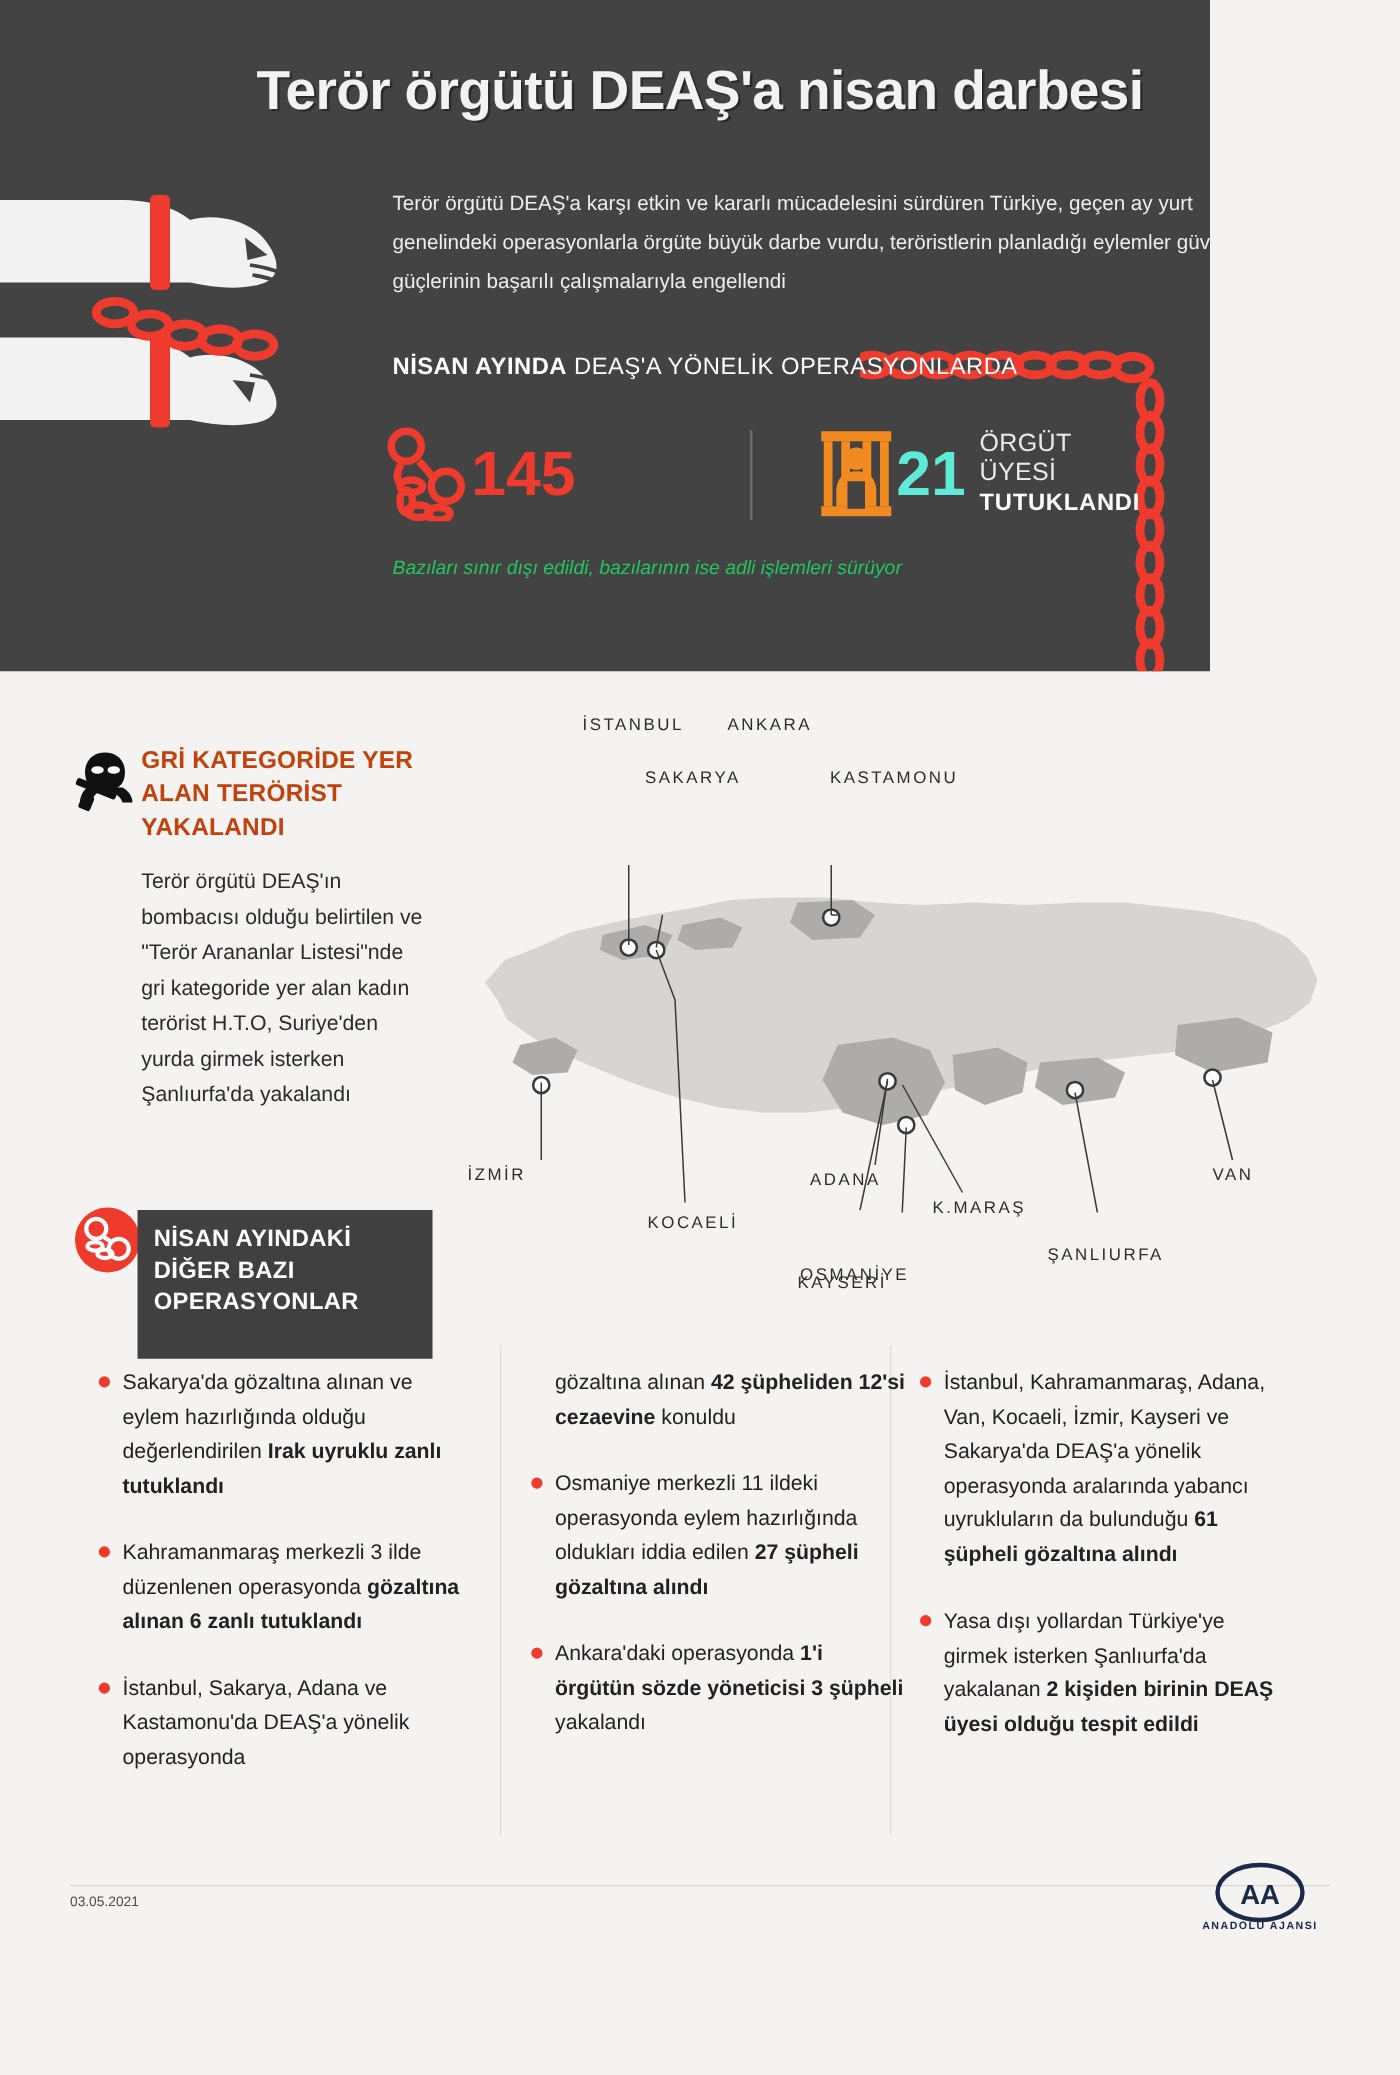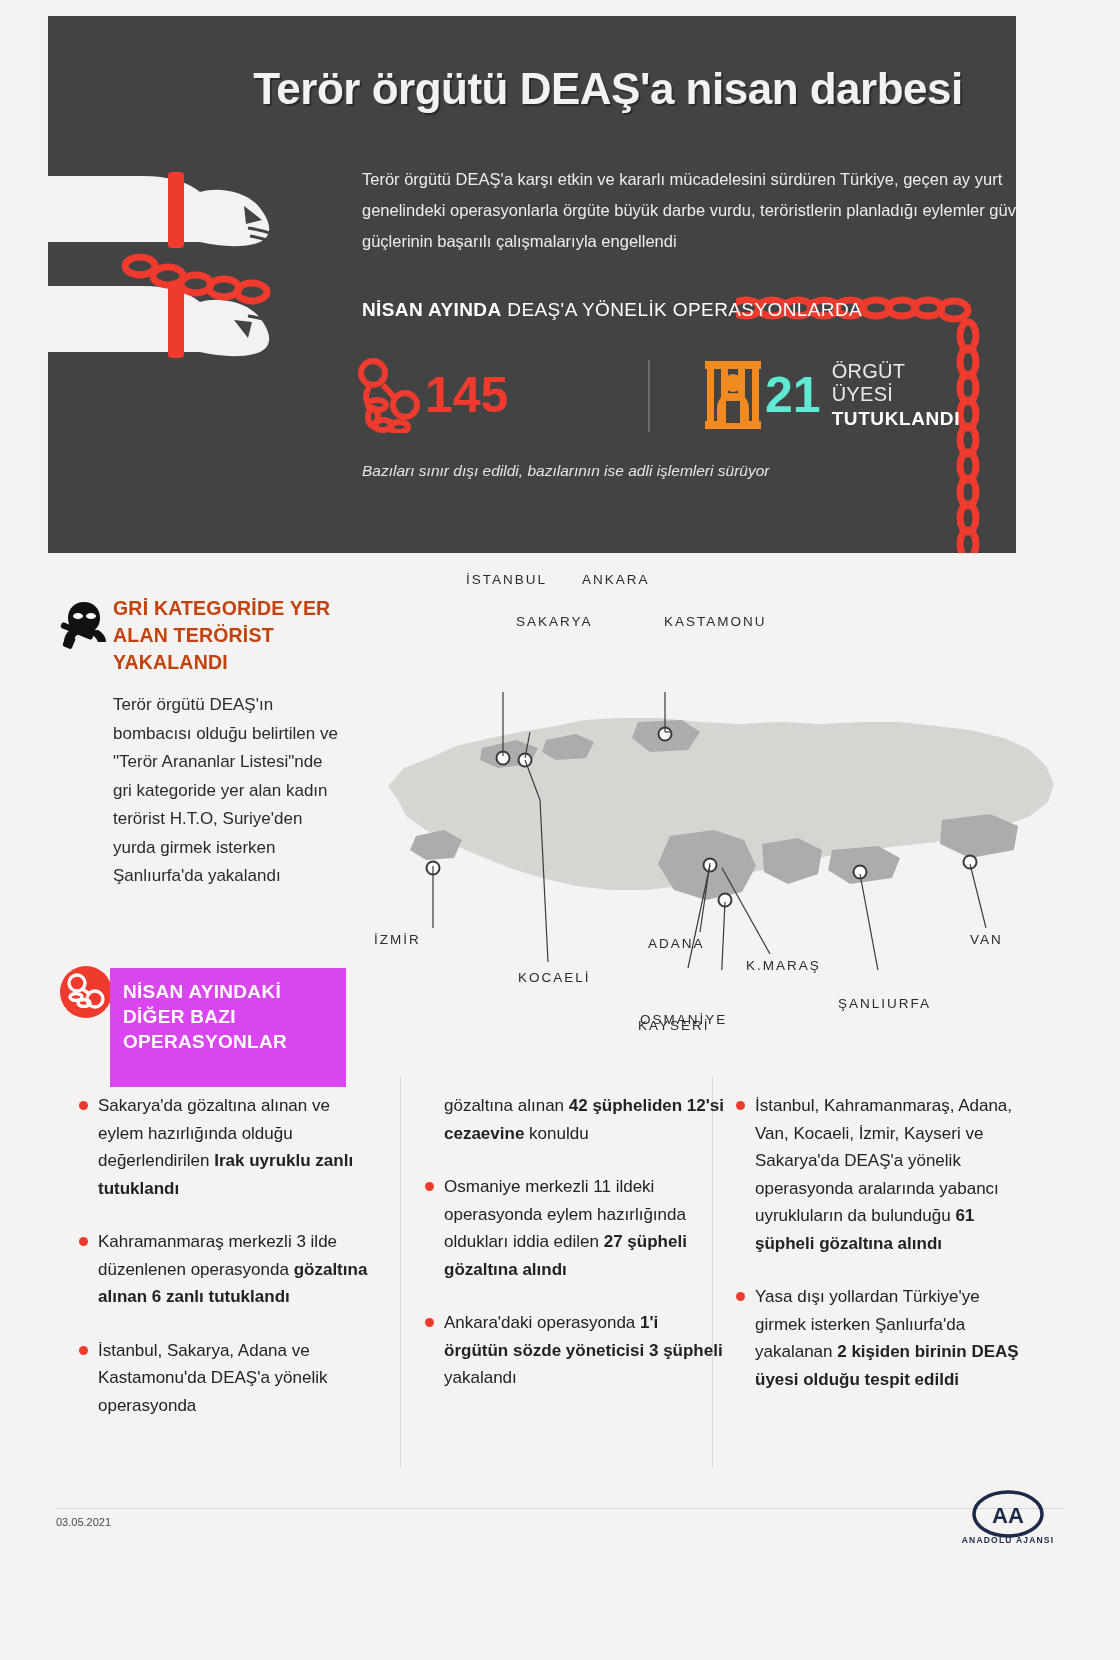--- a/index.html
+++ b/index.html
@@ -7,22 +7,22 @@
     width: 1120px; height: 1660px;
     background: #f4f3f1;
     font-family: "Liberation Sans", sans-serif;
     position: relative;
     overflow: hidden;
   }
   .page { position: relative; width: 1120px; height: 1660px; background:#f4f3f1; }
 
   
   .header {
-    position: absolute; left: 0; top: 16px; width: 968px; height: 537px;
-    background: #434343; overflow: hidden; margin-left: 48px;
+    position: absolute; left: 0; top: 0; width: 968px; height: 537px;
+    background: #434343; overflow: hidden;
   }
   .title {
     position: absolute; left: 0; top: 48px; width: 1120px;
     text-align: center;
     color: #f2f2f2;
     font-size: 44px; font-weight: bold; letter-spacing: -0.5px;
     text-shadow: 2px 2px 0 rgba(0,0,0,0.35);
   }
   .intro {
     position: absolute; left: 314px; top: 148px; width: 700px;
@@ -45,21 +45,21 @@
   .stat-num.red { color: #ef3b2d; }
   .stat-num.org { color: #5eead4; }
   .stat-text { margin-left: 11px; }
   .stat-l1 { color: #e9e9e9; font-size: 20px; line-height: 23px; font-weight: normal; letter-spacing:0.3px;}
   .stat-l2 { color: #ffffff; font-size: 19px; line-height: 25px; font-weight: bold; letter-spacing:0.6px;}
   .divider {
     position: absolute; left: 600px; top: 344px; width: 2px; height: 72px; background: #6b6b6b;
   }
   .note {
     position: absolute; left: 314px; top: 446px;
-    color: #e5e5e5; font-size: 15.5px; font-style: italic;
+    color: #22c55e; font-size: 15.5px; font-style: italic;
   }
 
   
   .hands { position: absolute; left: 0; top: 140px; width: 300px; height: 300px; }
   .chain-r { position: absolute; right: 0; top: 278px; width: 280px; height: 260px; }
 
   
   .mapwrap { position: absolute; left: 370px; top: 660px; width: 700px; height: 310px; }
 
   .map-label {
@@ -71,21 +71,21 @@
   .gray-title {
     color: #c2410c; font-size: 19.5px; font-weight: bold; line-height: 27px; letter-spacing: 0.2px;
   }
   .gray-body {
     margin-top: 15px; color: #2b2b2b; font-size: 17px; line-height: 28.5px;
   }
   .ninja-icon { position: absolute; left: 60px; top: 600px; width: 48px; height: 52px; }
 
   .redbox {
     position: absolute; left: 110px; top: 968px; width: 236px; height: 119px;
-    background: #d946ef;
+    background: #404040;
   }
   .redbox-text {
     position: absolute; left: 13px; top: 11px; width: 220px;
     color: #fff; font-size: 19px; font-weight: bold; line-height: 25px; letter-spacing: 0.3px;
   }
   .cuff-circle {
     position: absolute; left: 60px; top: 966px; width: 52px; height: 52px;
     background: #ef3b2d; border-radius: 50%;
   }
 

